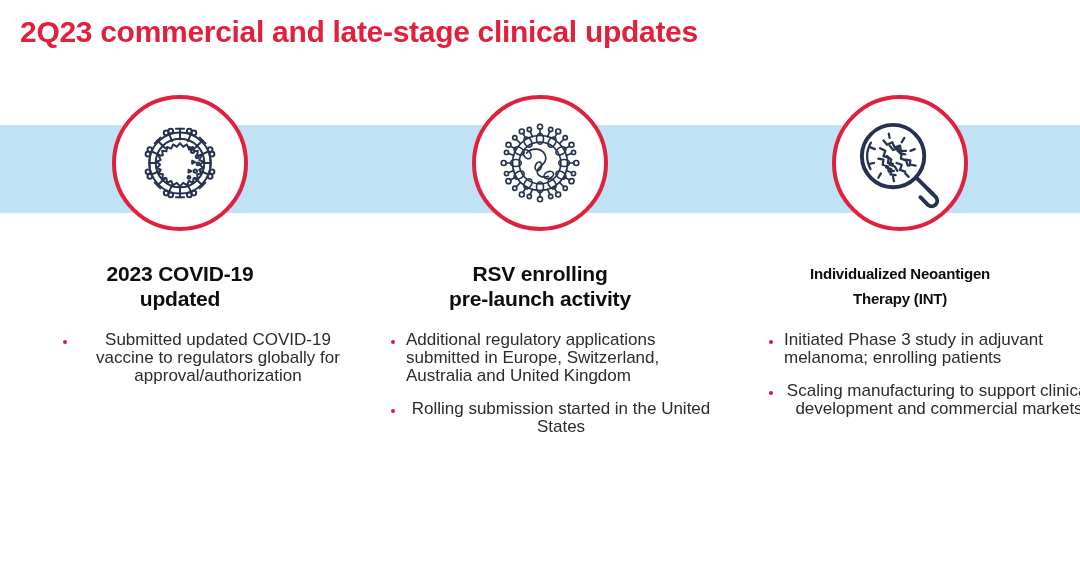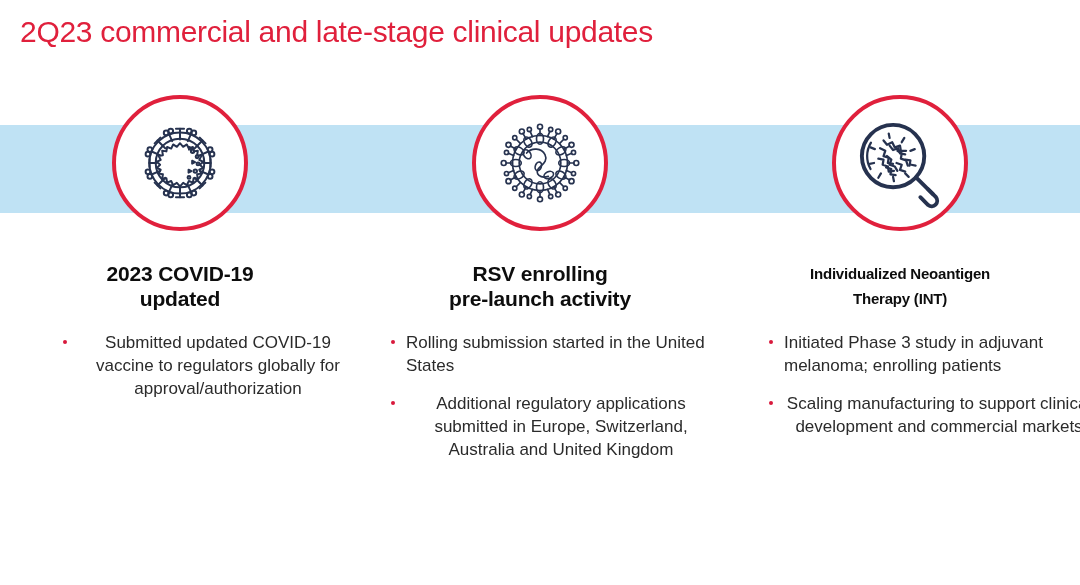--- a/index.html
+++ b/index.html
@@ -14,21 +14,21 @@
     overflow: hidden;
     position: relative;
   }
 
   
   .slide-title {
     position: absolute;
     left: 20px;
     top: 15px;
     font-size: 30px;
-    font-weight: normal;
+    font-weight: bold;
     color: #E0203C;
     letter-spacing: -0.3px;
     white-space: nowrap;
   }
 
   
   .blue-band {
     position: absolute;
     left: 0;
     top: 125px;
@@ -105,21 +105,21 @@
     width: 300px;
   }
   .col-2 .bullet-list { left: 26px; width: 330px; }
   .col-3 .bullet-list { left: 44px; width: 330px; }
 
   .bullet-item {
     position: relative;
     padding-left: 20px;
     margin-bottom: 15px;
     font-size: 17px;
-    line-height: 23px;
+    line-height: 18px;
     color: #2b2b2b;
   }
   .bullet-item:last-child { margin-bottom: 0; text-align: center; }
 
   .bullet-dot {
     position: absolute;
     left: 5px;
     top: 9px;
     width: 4px;
     height: 4px;
@@ -315,25 +315,25 @@
     </div>
 
     <div class="col-heading">
       <span>RSV enrolling</span><br>
       <span>pre-launch activity</span>
     </div>
 
     <div class="bullet-list">
       <div class="bullet-item">
         <span class="bullet-dot"></span>
+        <span>Additional regulatory applications submitted in Europe, Switzerland, Australia and United Kingdom</span>
+      </div>
+      <div class="bullet-item">
+        <span class="bullet-dot"></span>
         <span>Rolling submission started in the United States</span>
-      </div>
-      <div class="bullet-item">
-        <span class="bullet-dot"></span>
-        <span>Additional regulatory applications submitted in Europe, Switzerland, Australia and United Kingdom</span>
       </div>
     </div>
   </div>
 
   <div class="column col-3">
 
     <div class="icon-badge">
       <svg width="104" height="104" viewBox="0 0 120 120" aria-hidden="true">
         <g fill="none" stroke="#26324f" stroke-width="4.5" stroke-linecap="round" stroke-linejoin="round">
 

